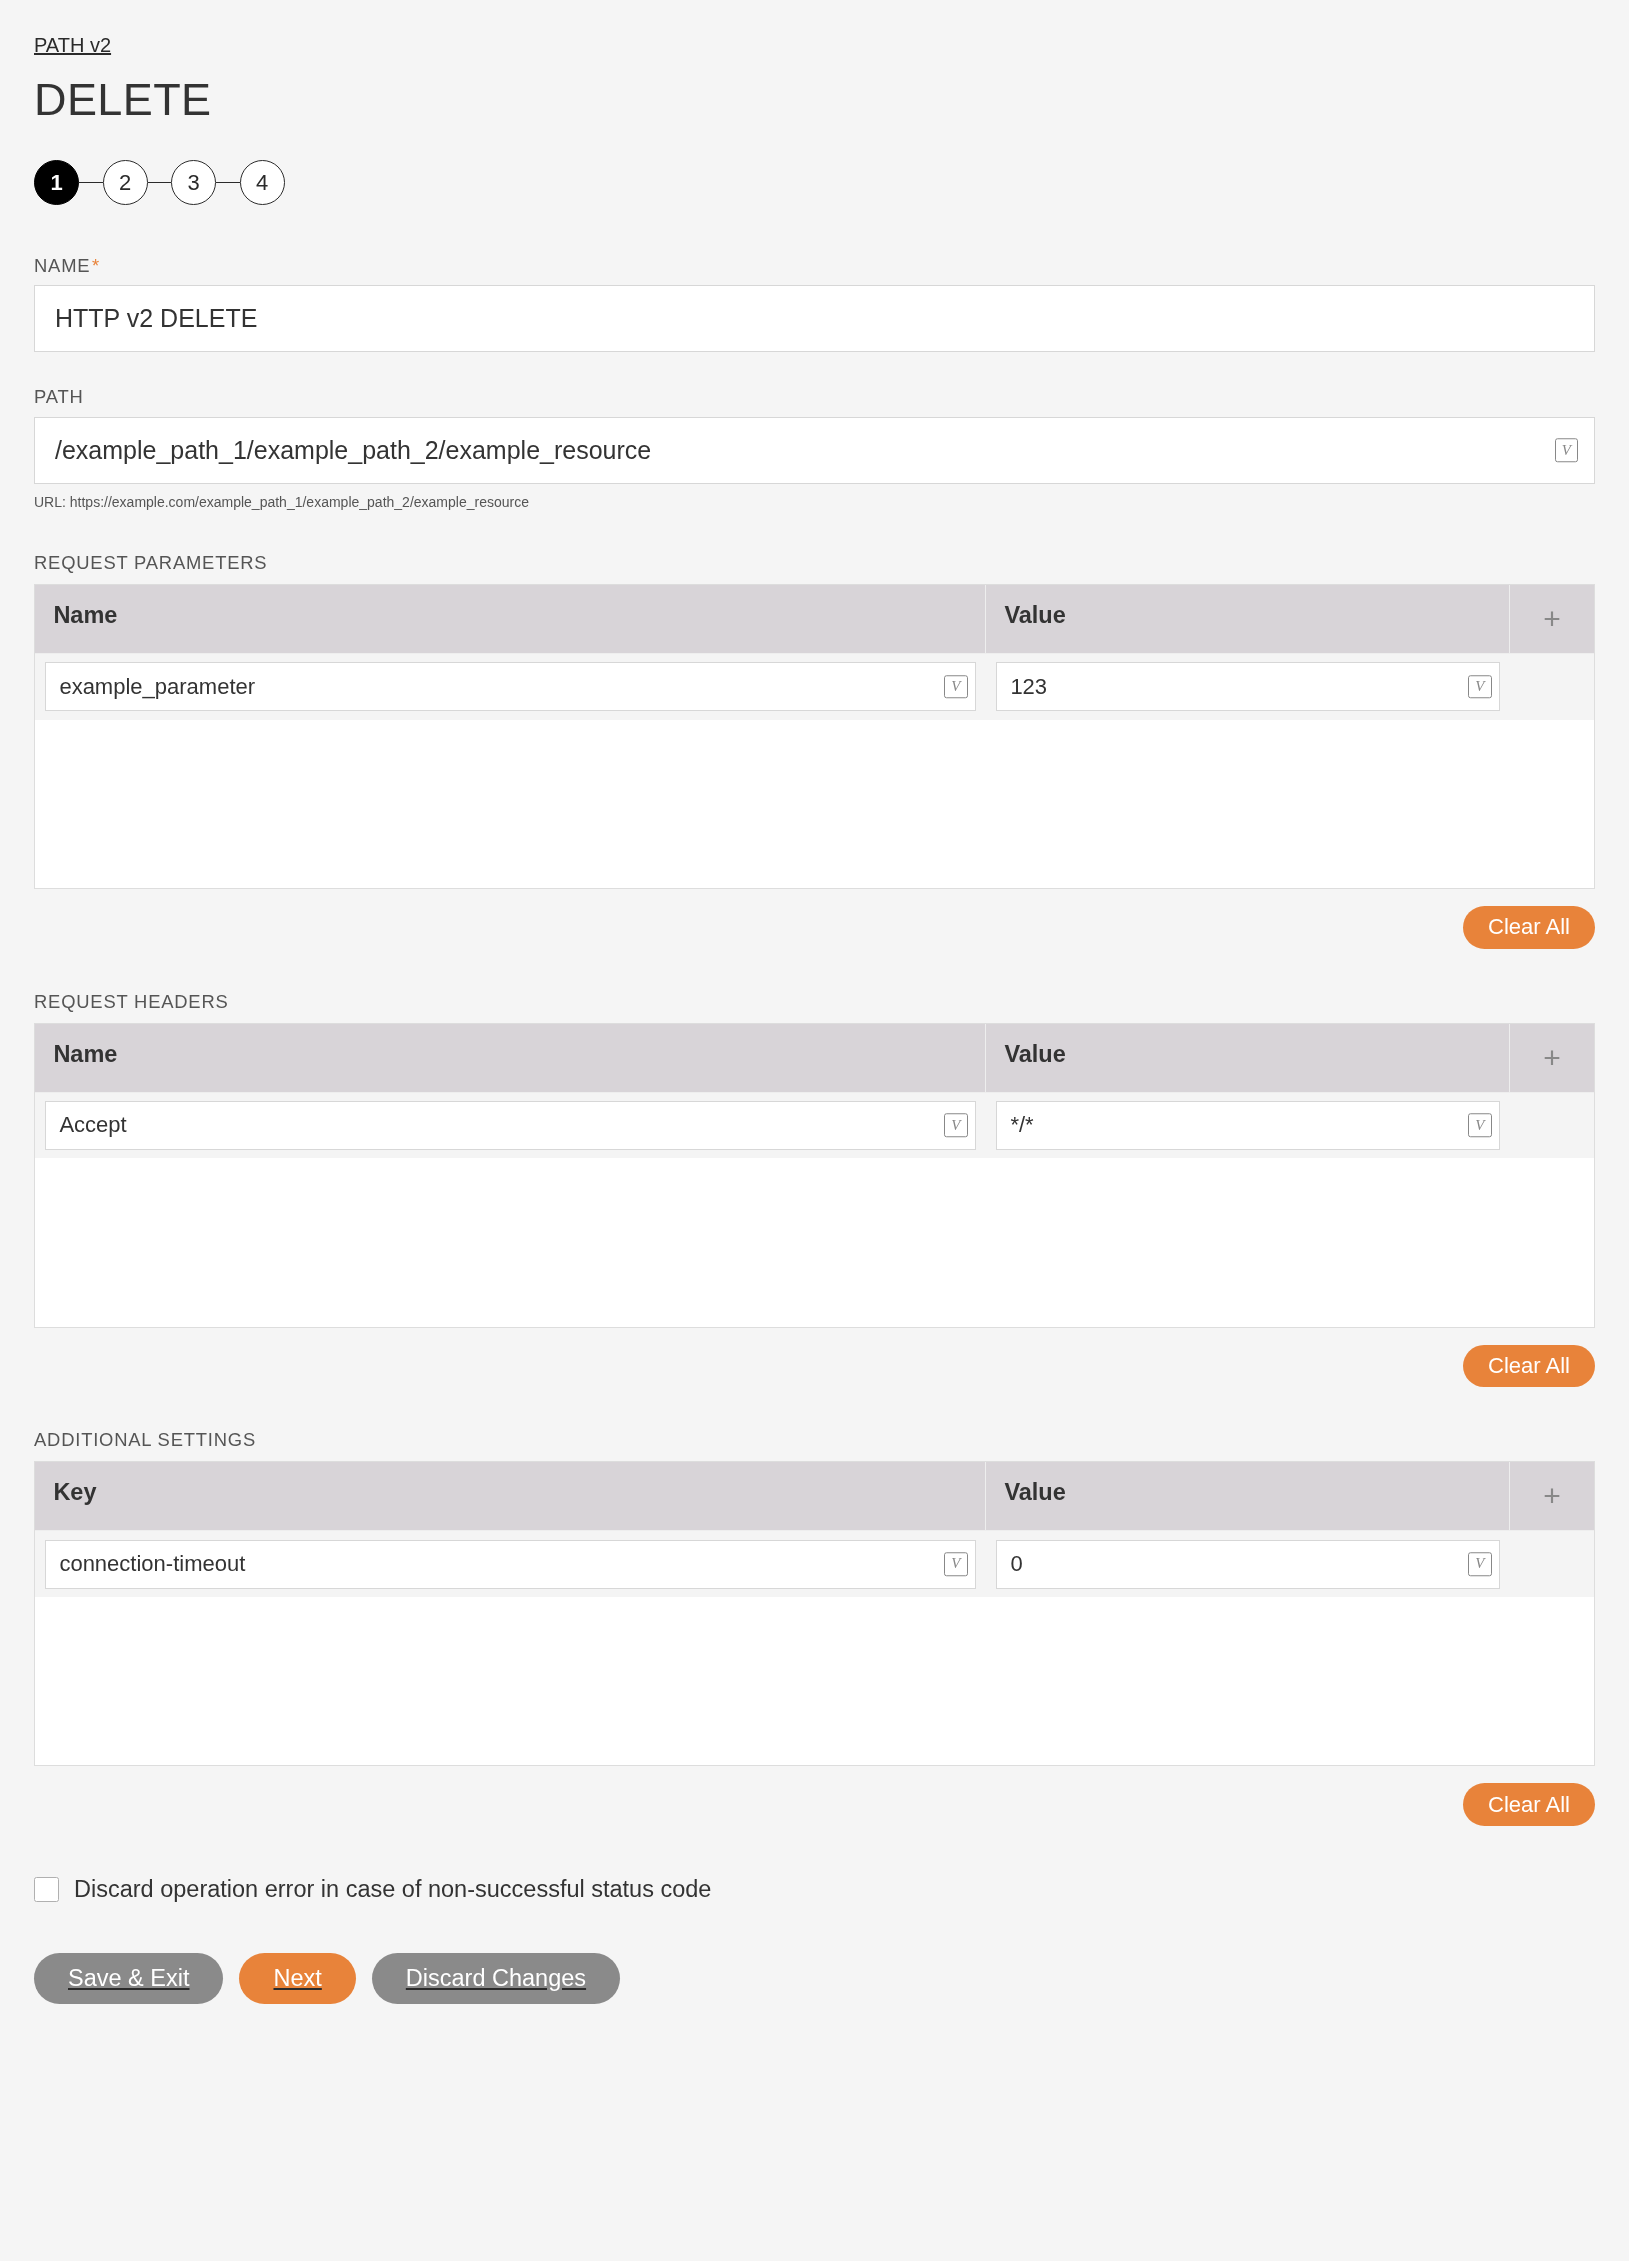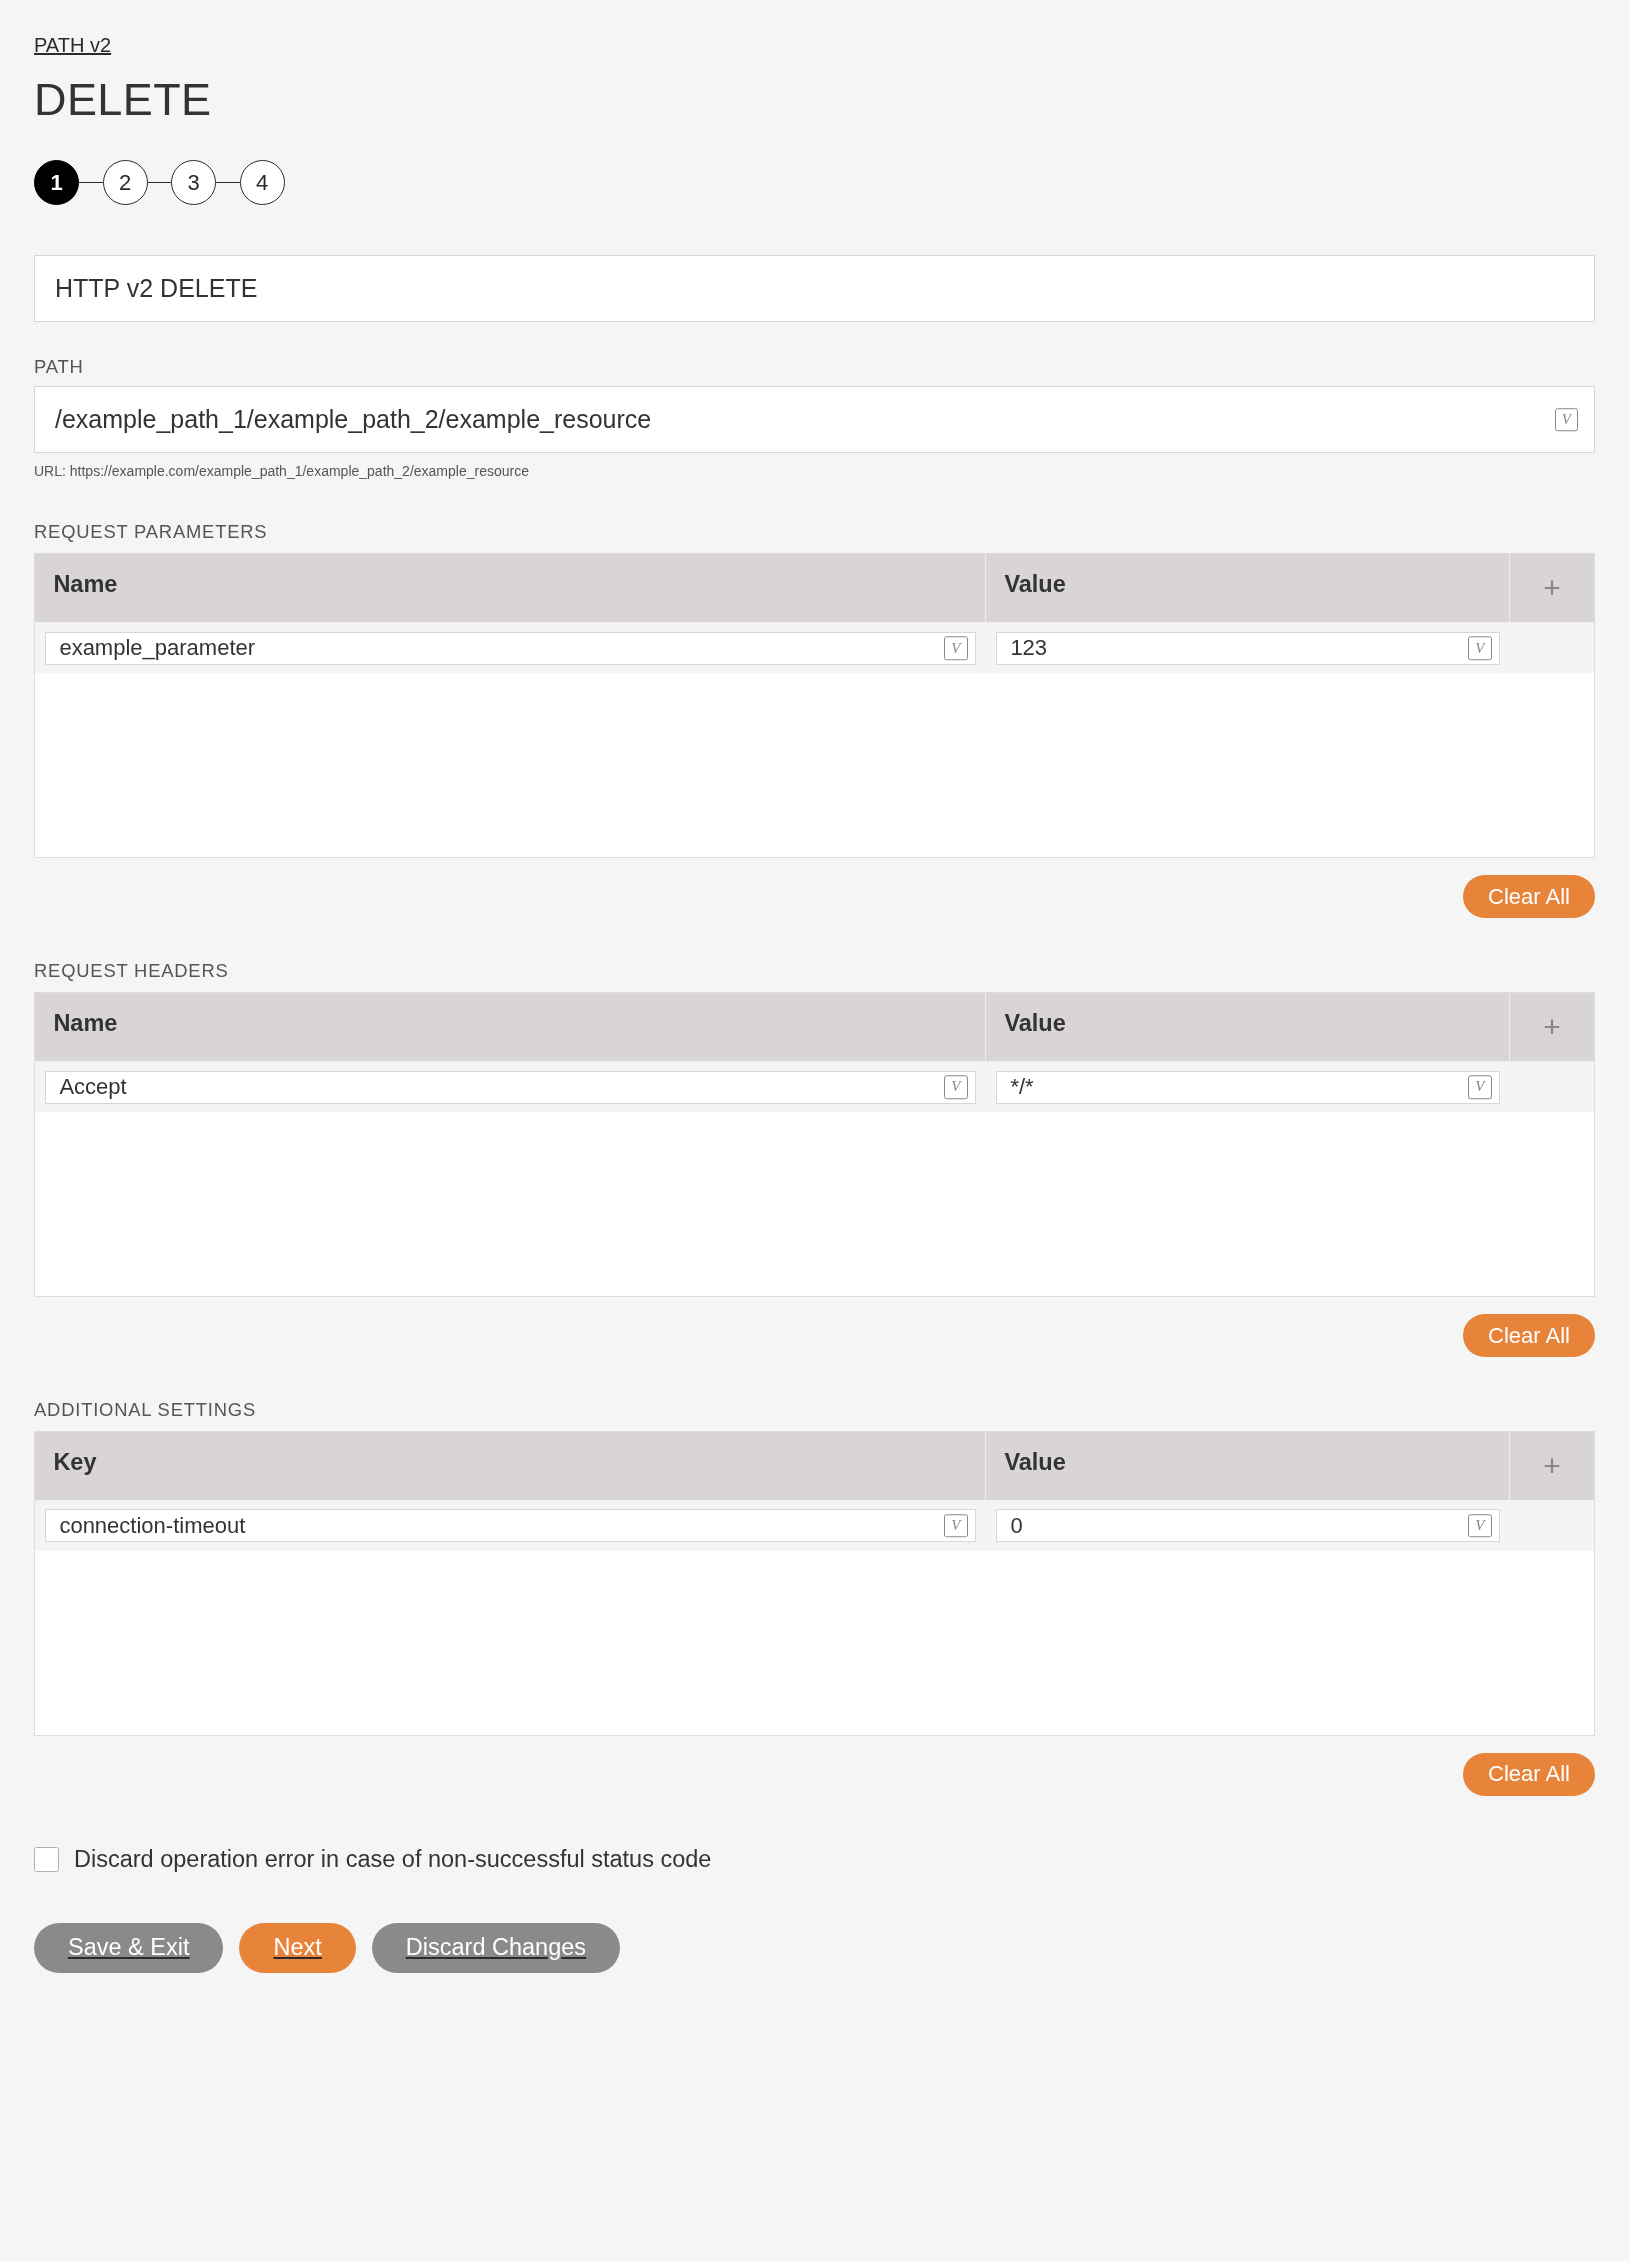--- a/index.html
+++ b/index.html
@@ -45,21 +45,21 @@
   .grid-body { min-height: 235px; }
   .grid-row { display: flex; border-top: 0.8px solid #eee; background: #f4f4f4; padding: 8.4px 0; }
   .gr-cell { padding: 0 10px; display: flex; align-items: center; }
   .gr-name { flex: 0 0 61%; }
   .gr-value { flex: 1 1 auto; }
   .gr-act { flex: 0 0 84px; }
   .cell-input-wrap {
     position: relative; width: 100%;
   }
   .cell-input {
-    width: 100%; height: 33px; border: 0.8px solid #d7d7d7; background: #fff;
+    width: 100%; height: 49px; border: 0.8px solid #d7d7d7; background: #fff;
     padding: 0 42px 0 13.4px; font-size: 22px; color: #333; outline: none;
   }
   .cell-input-wrap .v-icon { position: absolute; right: 8.4px; top: 50%; transform: translateY(-50%); cursor: pointer; }
   .grid-empty { height: 151px; background: #fff; }
   .clear-row { display: flex; justify-content: flex-end; margin-top: 17px; }
   .pill-btn {
     border: none; border-radius: 837px; padding: 8.4px 25px; font-size: 22px; cursor: pointer;
     color: #fff;
   }
   .pill-orange { background: #e8833a; }
@@ -87,20 +87,23 @@
     <div class="step-circle active">1</div>
     <div class="step-line"></div>
     <div class="step-circle">2</div>
     <div class="step-line"></div>
     <div class="step-circle">3</div>
     <div class="step-line"></div>
     <div class="step-circle">4</div>
   </div>
 
   <div class="field-block">
+    <div class="field-label">
+      <span>NAME</span><span class="req">*</span>
+    </div>
     <input class="text-input" type="text" value="HTTP v2 DELETE" style="">
   </div>
 
   <div class="field-block">
     <div class="field-label">PATH</div>
     <div class="path-wrap">
       <input class="text-input path-input" type="text" value="/example_path_1/example_path_2/example_resource" style="">
       <span class="v-icon">V</span>
     </div>
     <div class="url-hint">URL: https://example.com/example_path_1/example_path_2/example_resource</div>

